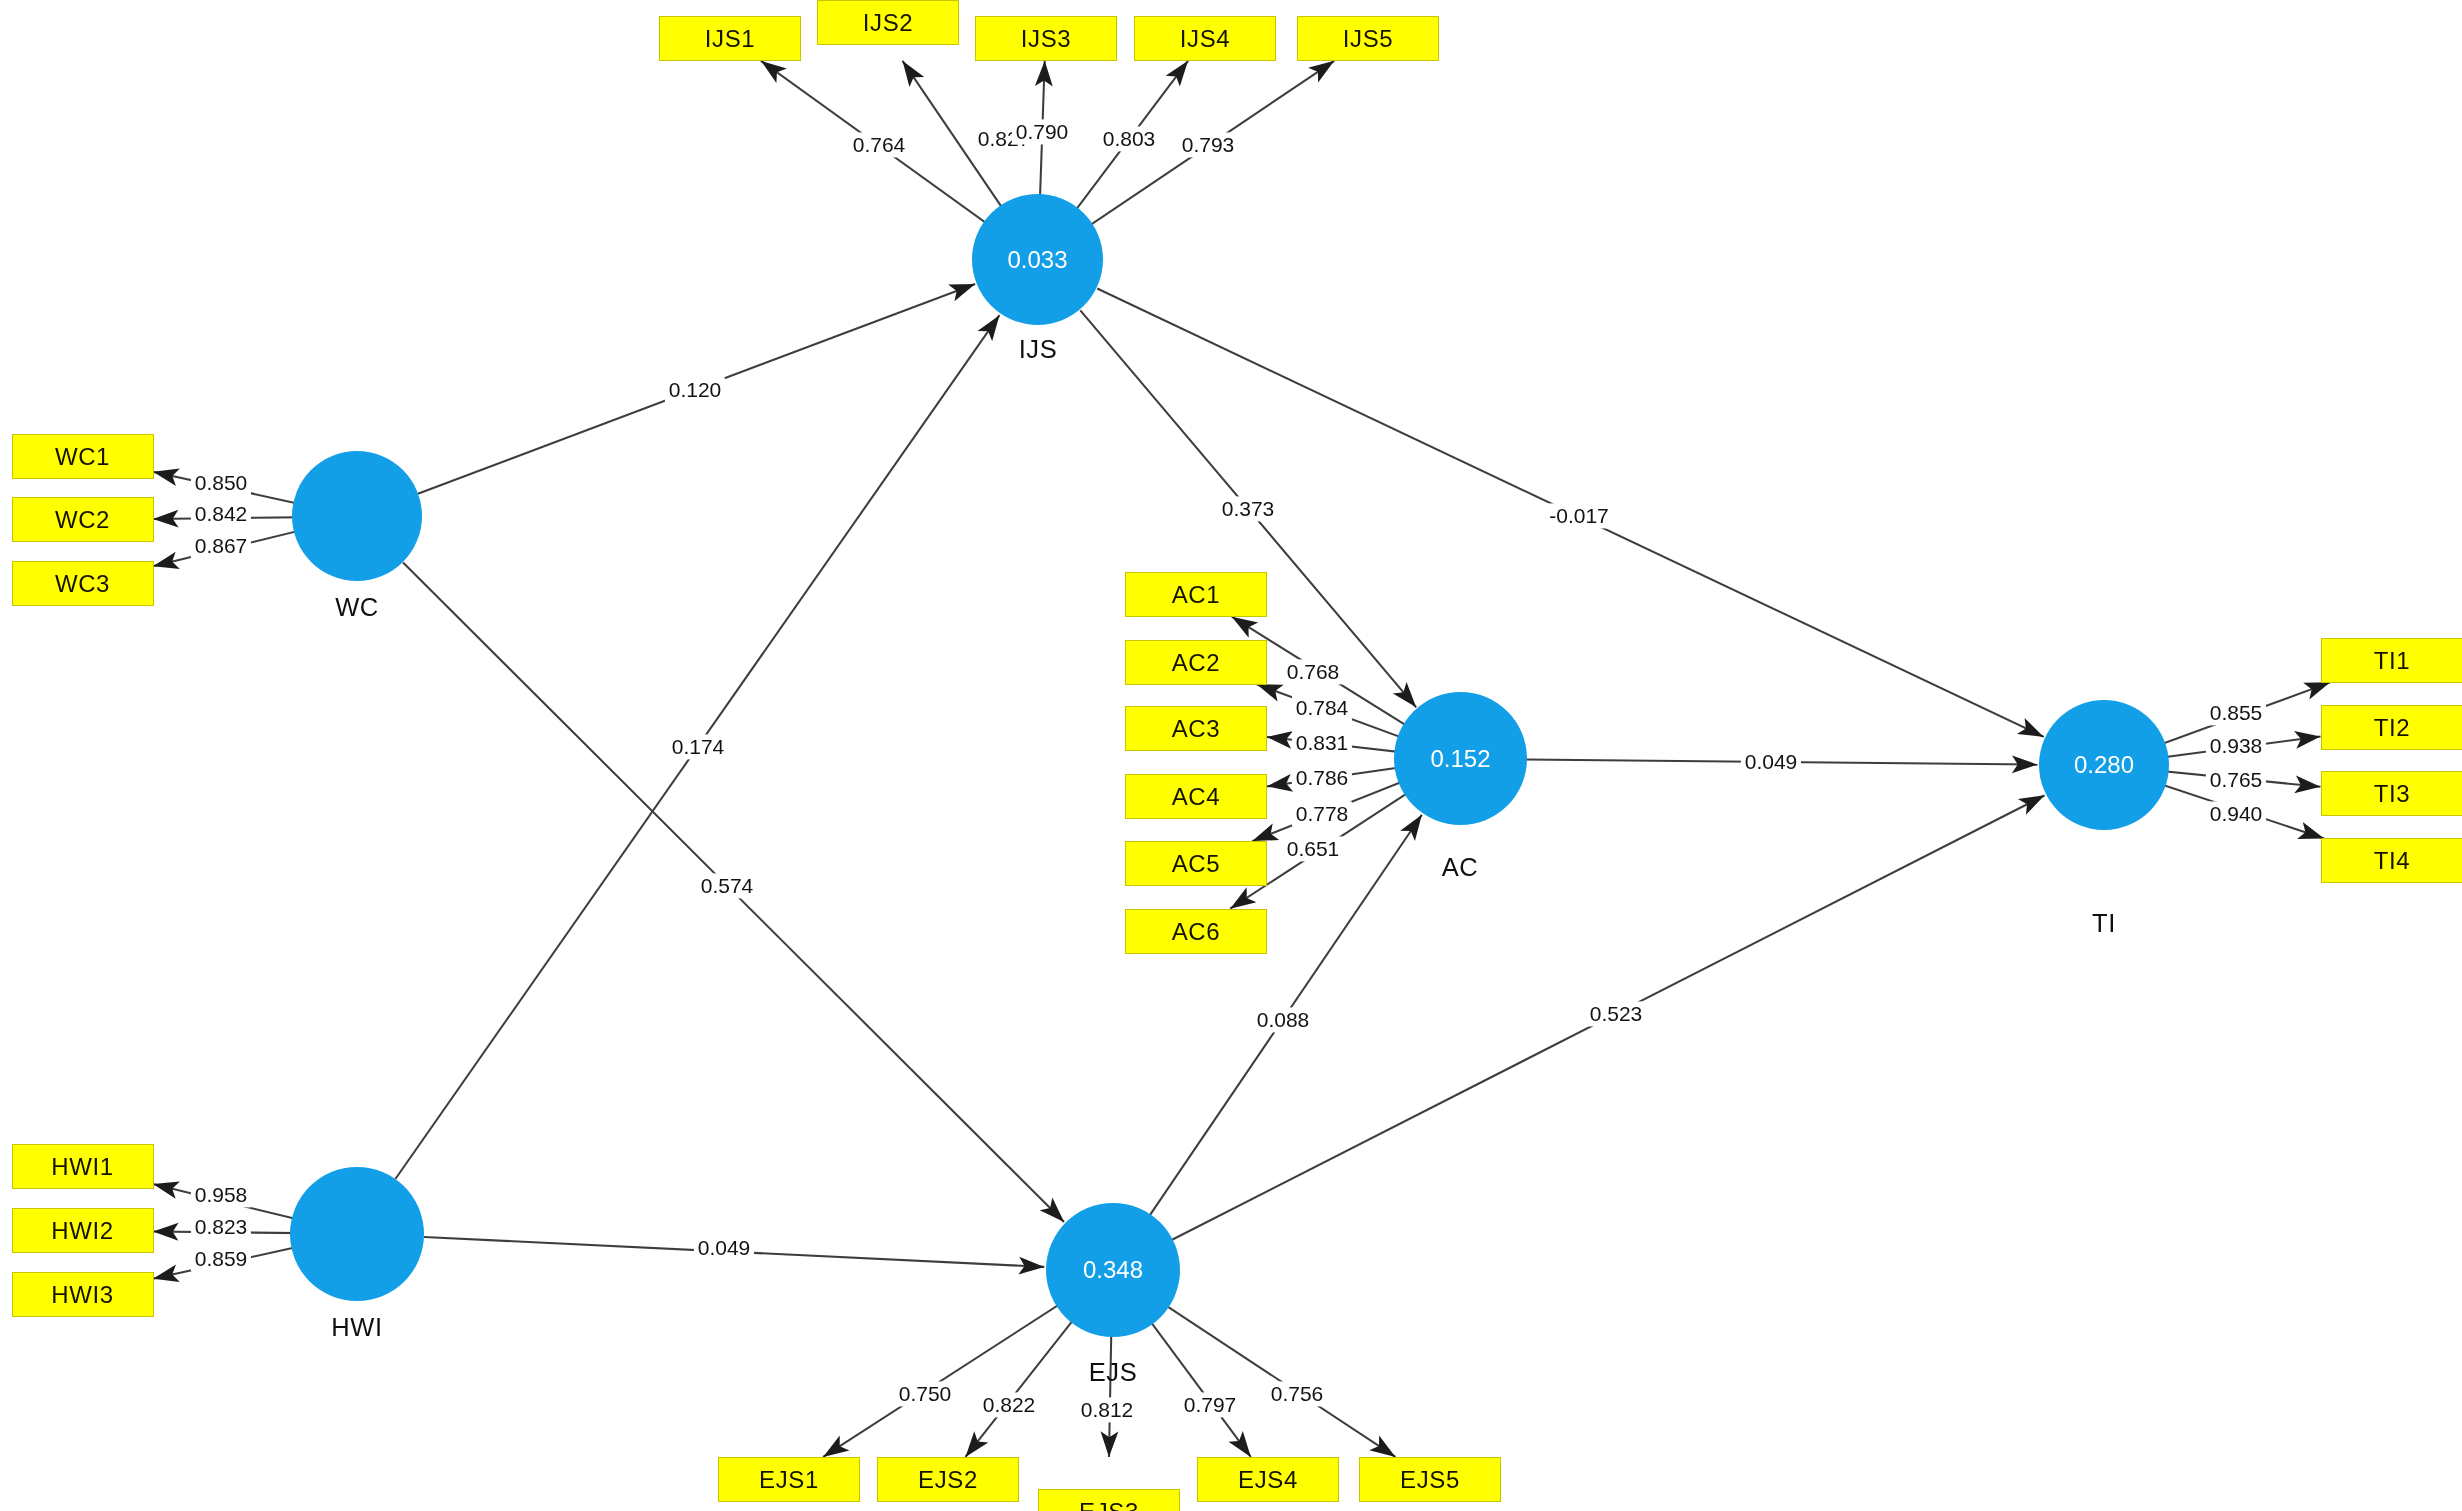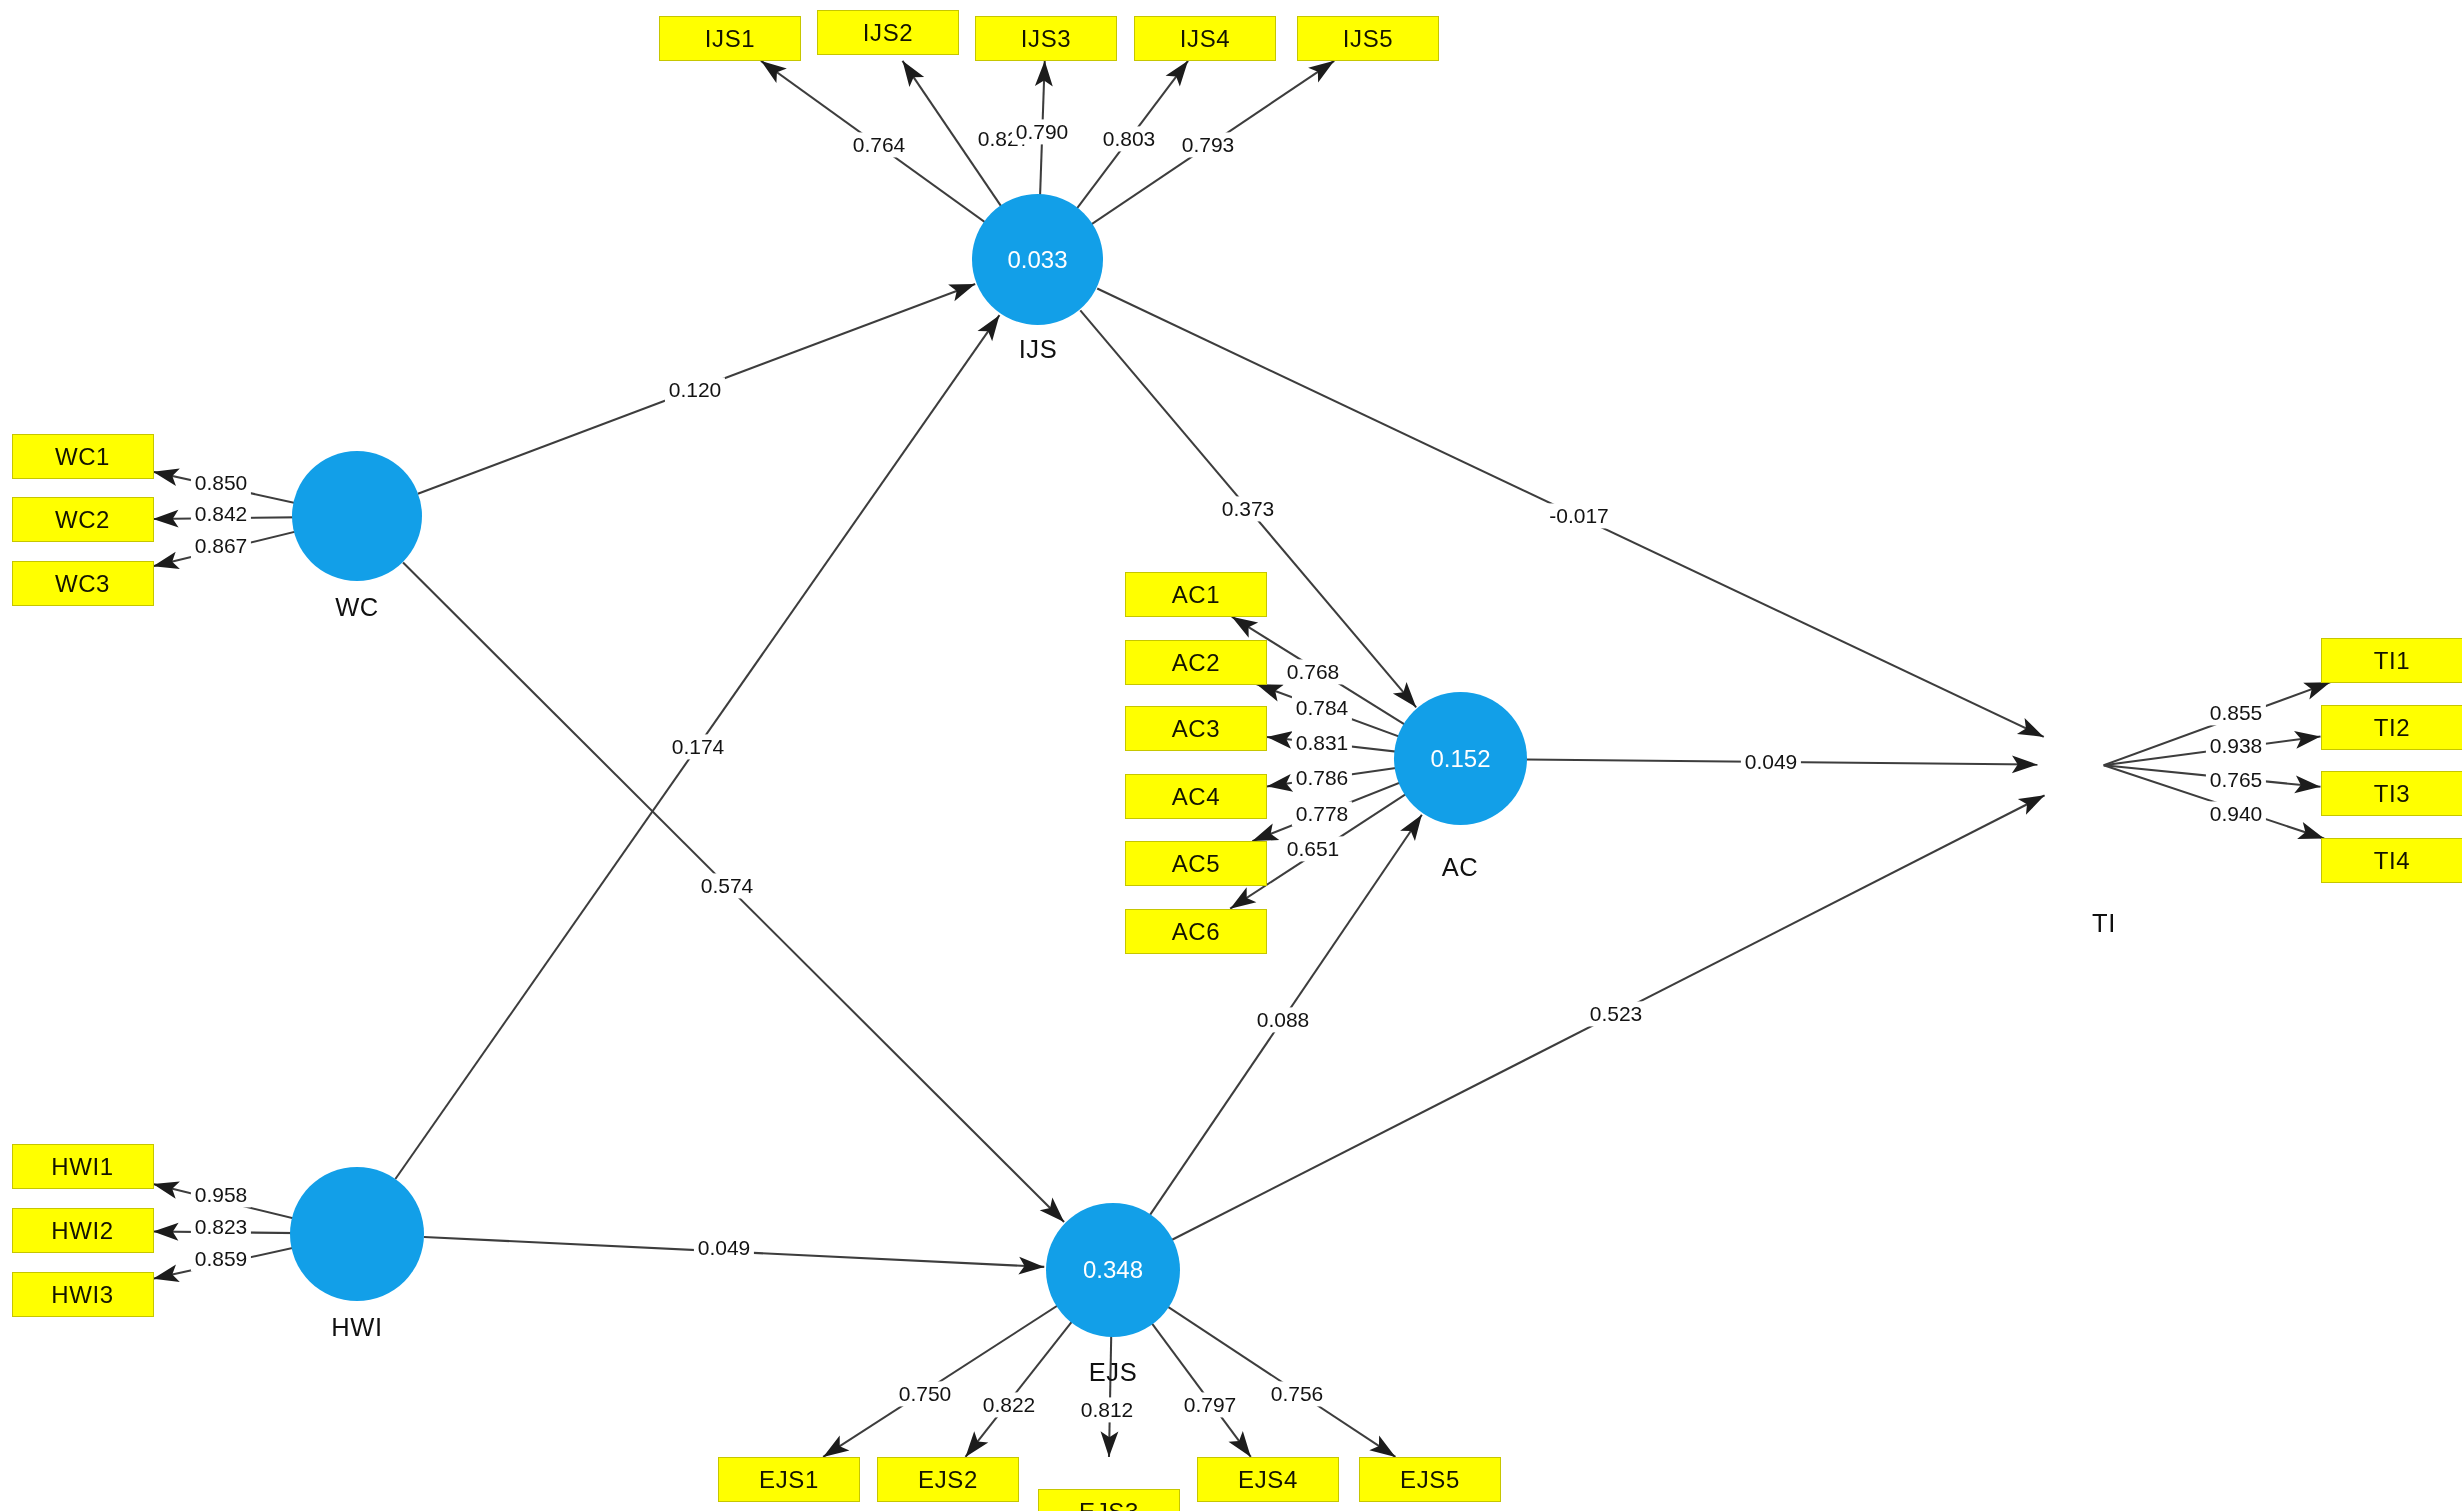--- a/index.html
+++ b/index.html
@@ -107,21 +107,21 @@
     </div>
     <div class="num" style="left: 221px; top: 1259px;">0.859</div>
     <div class="construct" style="left: 972px; top: 194px; width: 131px; height: 131px;">
       <span class="r2">0.033</span>
     </div>
     <div class="cname" style="left: 1038px; top: 349px;">IJS</div>
     <div class="ind" style="left: 659px; top: 16px;">
       <span>IJS1</span>
     </div>
     <div class="num" style="left: 879px; top: 145px; text-align: center;">0.764</div>
-    <div class="ind" style="left: 817px; top: 10px;">
+    <div class="ind" style="left: 817px; top: 0;">
       <span>IJS2</span>
     </div>
     <div class="num" style="left: 1004px; top: 139px;">0.827</div>
     <div class="ind" style="left: 975px; top: 16px;">
       <span>IJS3</span>
     </div>
     <div class="num" style="left: 1042px; top: 132px;">0.790</div>
     <div class="ind" style="left: 1134px; top: 16px;">
       <span>IJS4</span>
     </div>
@@ -175,20 +175,23 @@
     </div>
     <div class="num" style="left: 1107px; top: 1410px;">0.812</div>
     <div class="ind" style="left: 1197px; top: 1457px;">
       <span>EJS4</span>
     </div>
     <div class="num" style="left: 1210px; top: 1405px;">0.797</div>
     <div class="ind" style="left: 1359px; top: 1457px;">
       <span>EJS5</span>
     </div>
     <div class="num" style="left: 1297px; top: 1394px;">0.756</div>
+    <div class="construct" style="left: 2039px; top: 700px; width: 130px; height: 130px;">
+      <span class="r2">0.280</span>
+    </div>
     <div class="cname" style="left: 2104px; top: 923px;">TI</div>
     <div class="ind" style="left: 2321px; top: 638px;">
       <span>TI1</span>
     </div>
     <div class="num" style="left: 2236px; top: 713px; text-align: right;">0.855</div>
     <div class="ind" style="left: 2321px; top: 705px;">
       <span>TI2</span>
     </div>
     <div class="num" style="left: 2236px; top: 746px;">0.938</div>
     <div class="ind" style="left: 2321px; top: 771px;">

